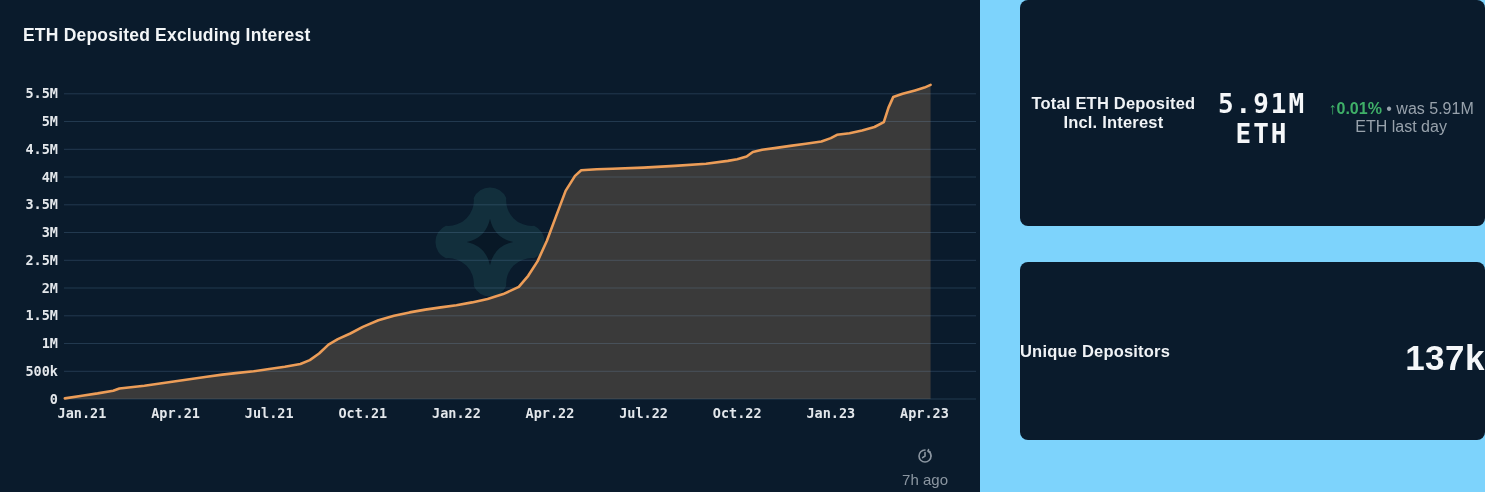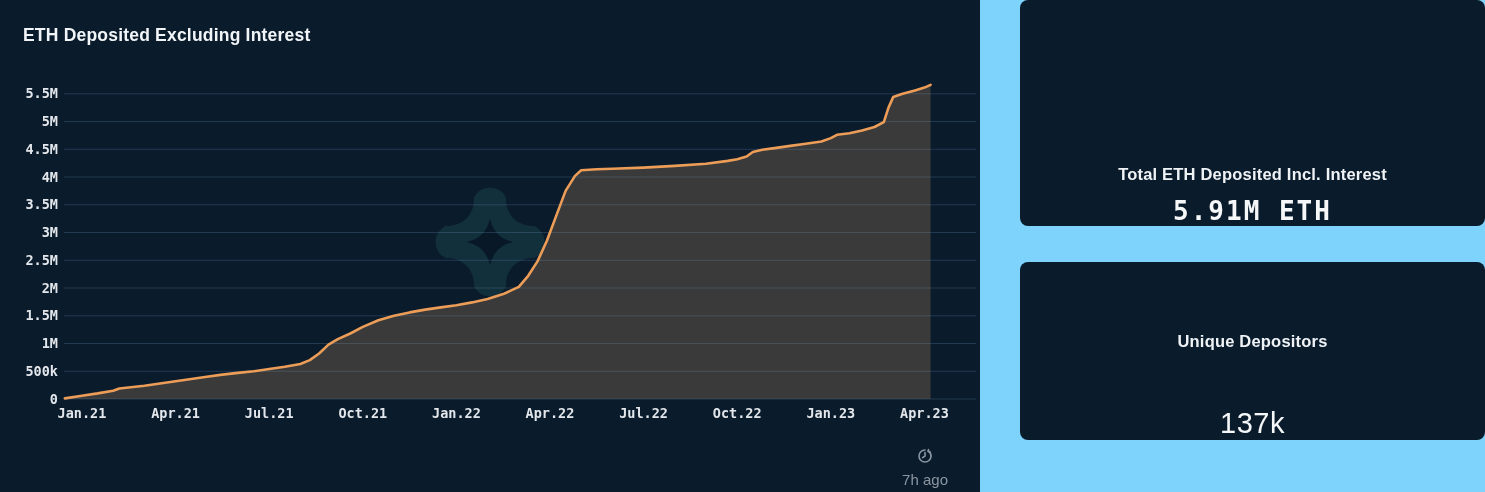--- a/index.html
+++ b/index.html
@@ -10,28 +10,28 @@
   
   .chart-panel { position:absolute; left:0; top:0; width:980px; height:492px; background:#0a1b2c; }
   .chart-title { position:absolute; left:23px; top:25px; font-size:17.5px; font-weight:700; color:#f2f5f7; letter-spacing:.2px; }
   .watermark { position:absolute; left:432px; top:184px; width:116px; height:116px; }
   .chart-svg { position:absolute; left:0; top:0; width:980px; height:492px; }
   .footer { position:absolute; right:32px; top:448px; display:flex; align-items:center; gap:7px; color:#8b96a1; font-size:15px;flex-direction:column; }
   .footer svg { display:block; }
 
   
   .card { position:absolute; left:1020px; width:465px; background:#0a1b2c; border-radius:8px;
-          display:flex; flex-direction:column; align-items:center; justify-content:flex-end; text-align:center; }
+          display:flex; align-items:center; justify-content:space-between; text-align:center; }
   .card-top { top:0; height:226px; }
   .card-bottom { top:262px; height:178px;gap:42px; }
   .card-title { font-size:16.5px; font-weight:700; color:#f0f3f6; letter-spacing:.2px; }
   .card-value-mono { margin-top:12px; font-family:"DejaVu Sans Mono", monospace; font-size:26px; font-weight:700; color:#f5f7f9; letter-spacing:2px; }
   .card-sub { margin-top:10px; font-size:16px; color:#98a2ac; }
   .card-sub .green { color:#3fb068; font-weight:600; }
-  .card-value-sans { margin-top:14px; font-size:29px; font-weight:400; color:#f5f7f9; letter-spacing:.5px; }
+  .card-value-sans { margin-top:14px; font-size:35px; font-weight:700; color:#f5f7f9; letter-spacing:.5px; }
 
   .tick-label { font-family:"DejaVu Sans Mono", monospace; font-size:13.5px; font-weight:700; fill:#e3e7eb; }
 </style>
 </head>
 <body>
 
 <div class="stage">
 
   <div class="chart-panel">
     <div class="chart-title">ETH Deposited Excluding Interest</div>
@@ -87,20 +87,24 @@
         <path d="M11.6 0.9 L11.2 3.6 L13.8 4.2" fill="none" stroke="#8b96a1" stroke-width="1.4" stroke-linejoin="round"></path>
         <path d="M8 4.6 V8 L5.6 9.6" fill="none" stroke="#8b96a1" stroke-width="1.6" stroke-linecap="round" stroke-linejoin="round"></path>
       </svg>
       <span>7h ago</span>
     </div>
   </div>
 
   <div class="card card-top">
     <div class="card-title">Total ETH Deposited Incl. Interest</div>
     <div class="card-value-mono">5.91M ETH</div>
+    <div class="card-sub">
+      <span class="green">↑</span><span class="green">0.01%</span>
+      <span>• was 5.91M ETH last day</span>
+    </div>
   </div>
 
   <div class="card card-bottom">
     <div class="card-title">Unique Depositors</div>
     <div class="card-value-sans">137k</div>
   </div>
 
 </div>
 
 </body></html>

